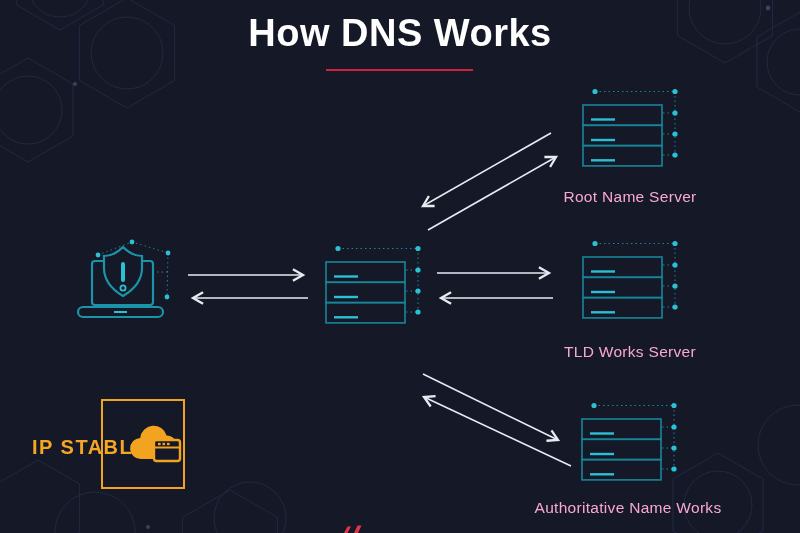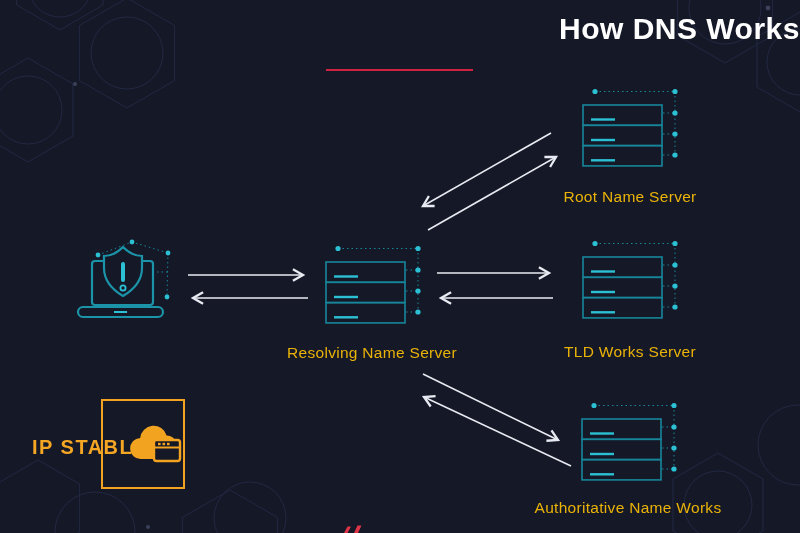--- a/index.html
+++ b/index.html
@@ -4,30 +4,30 @@
 <style>
   html,body { margin:0; padding:0; background:#151827; }
   .canvas {
     position:relative; width:800px; height:533px;
     background:#151827; overflow:hidden;
     font-family:"Liberation Sans", sans-serif;
   }
   svg.layer { position:absolute; left:0; top:0; }
   .title {
     position:absolute; top:12px; left:0; width:100%;
-    text-align:right; color:#ffffff;
-    font-size:30px; font-weight:800; letter-spacing:0.5px;
+    text-align:center; color:#ffffff;
+    font-size:38px; font-weight:800; letter-spacing:0.5px;
   }
   .divider {
     position:absolute; top:69px; left:326px; width:147px; height:2px;
     background:#cf2240;
   }
   .node-icon { position:absolute; }
   .node-label {
-    position:absolute; color:#eab308; font-size:15.5px;
+    position:absolute; color:#f9a8d4; font-size:15.5px;
     letter-spacing:0.3px; text-align:center;
   }
   .lbl-resolving { left:272px; top:344px; width:200px; }
   .lbl-root      { left:530px; top:188px; width:200px; }
   .lbl-tld       { left:530px; top:343px; width:200px; }
   .lbl-auth      { left:515px; top:499px; width:226px; }
   .logo-square {
     position:absolute; left:101px; top:399px; width:84px; height:90px;
     border:2px solid #f2a31f; box-sizing:border-box;
   }
@@ -133,21 +133,20 @@
       </g>
       <g fill="#2cc0d4">
         <circle cx="20" cy="3.5" r="2.6"></circle>
         <circle cx="100" cy="3.5" r="2.6"></circle>
         <circle cx="100" cy="25" r="2.6"></circle>
         <circle cx="100" cy="46" r="2.6"></circle>
         <circle cx="100" cy="67" r="2.6"></circle>
       </g>
     </svg>
   </div>
-  <div class="node-label lbl-resolving">Resolving Name Server</div>
 
   <div class="node-icon" style="left:575px; top:88px;">
     <svg width="110" height="86" viewBox="0 0 110 86">
       <g stroke="#17869a" stroke-dasharray="1.5,3" stroke-width="1" fill="none">
         <line x1="20" y1="3.5" x2="100" y2="3.5"></line>
         <line x1="100" y1="3.5" x2="100" y2="67"></line>
         <line x1="88" y1="25" x2="98" y2="25"></line>
         <line x1="88" y1="46" x2="98" y2="46"></line>
         <line x1="88" y1="67" x2="98" y2="67"></line>
       </g>

